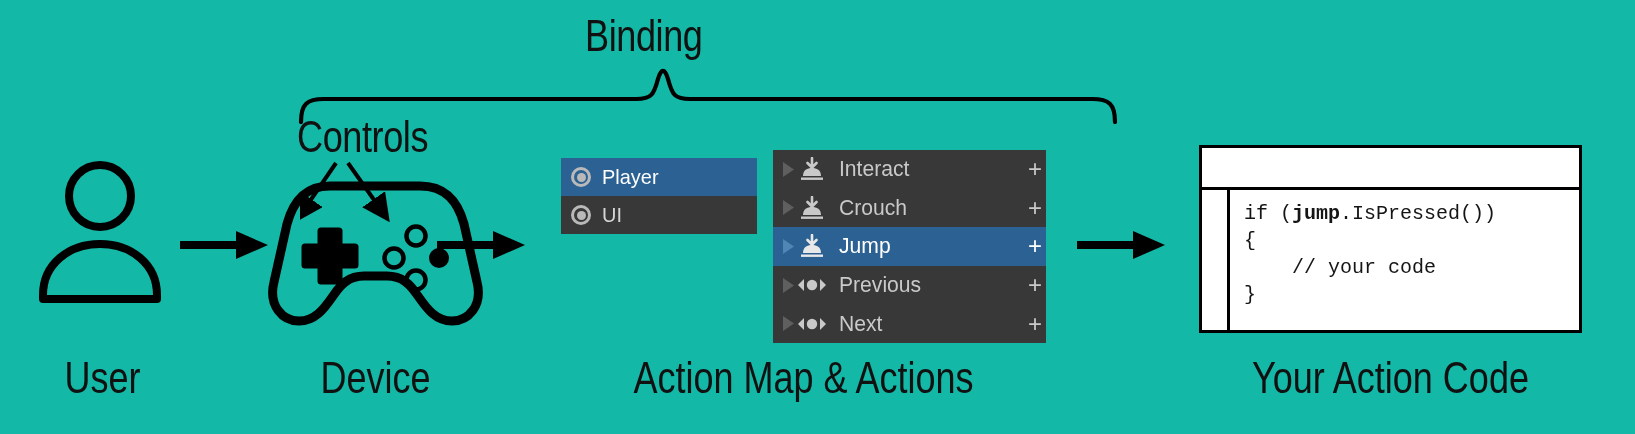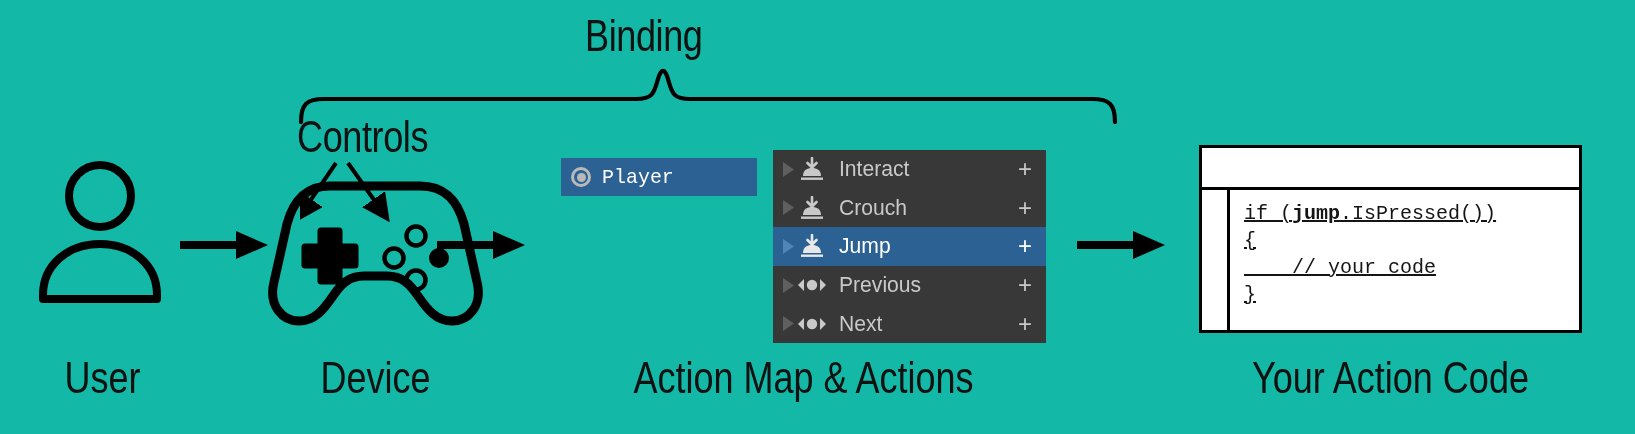--- a/index.html
+++ b/index.html
@@ -45,21 +45,20 @@
     transform-origin: center center;
   }
 
   
   .panel-map {
     position: absolute;
     left: 561px;
     top: 158px;
     width: 196px;
     background: #383838;
-    font-family: Liberation Mono, monospace;
   }
   .map-row {
     display: flex;
     align-items: center;
     height: 38px;
     padding-left: 10px;
     box-sizing: border-box;
   }
   .map-row.sel { background: #2c6193; }
   .map-label {
@@ -93,21 +92,21 @@
     left: 773px;
     top: 150px;
     width: 273px;
     background: #383838;
   }
   .act-row {
     display: flex;
     align-items: center;
     height: 38.6px;
     box-sizing: border-box;
-    padding: 0 14px 0 8px;
+    padding: 0 4px 0 8px;
   }
   .act-row.sel { background: #2c6193; }
   .act-label {
     font-size: 22px;
     color: #c9c9c9;
     margin-left: 12px;
     flex: 1;
     transform: scaleX(0.96);
     transform-origin: left center;
   }
@@ -154,21 +153,20 @@
   }
   .code-text {
     flex: 1;
     font-family: "Liberation Mono", monospace;
     font-size: 20px;
     line-height: 27px;
     padding: 10px 12px 0 14px;
     box-sizing: border-box;
     white-space: pre;
     color: #151515;
-    text-decoration: underline;
   }
   .code-text b { font-weight: bold; }
 </style>
 </head>
 <body>
 
 <div id="canvas">
 
   <div class="brace-label" style="left:585px; top:11px;">Binding</div>
 
@@ -215,20 +213,24 @@
   <svg class="abs" style="left:437px; top:228px;" width="90" height="34" viewBox="0 0 90 34">
     <line x1="0" y1="17" x2="60" y2="17" stroke="#000" stroke-width="8"></line>
     <path d="M56,3 L88,17 L56,31 Z" fill="#000"></path>
   </svg>
 
   <div class="panel-map">
     <div class="map-row sel">
       <span class="icon-record"></span>
       <span class="map-label">Player</span>
     </div>
+    <div class="map-row">
+      <span class="icon-record"></span>
+      <span class="map-label">UI</span>
+    </div>
   </div>
 
   <div class="panel-actions">
 
     <div class="act-row">
       <span class="disclosure">
         <svg width="15" height="17" viewBox="0 0 15 17">
             <path d="M2,1 L13,8.5 L2,16 Z" fill="#5f5f5f"></path>
           </svg>
       </span>

